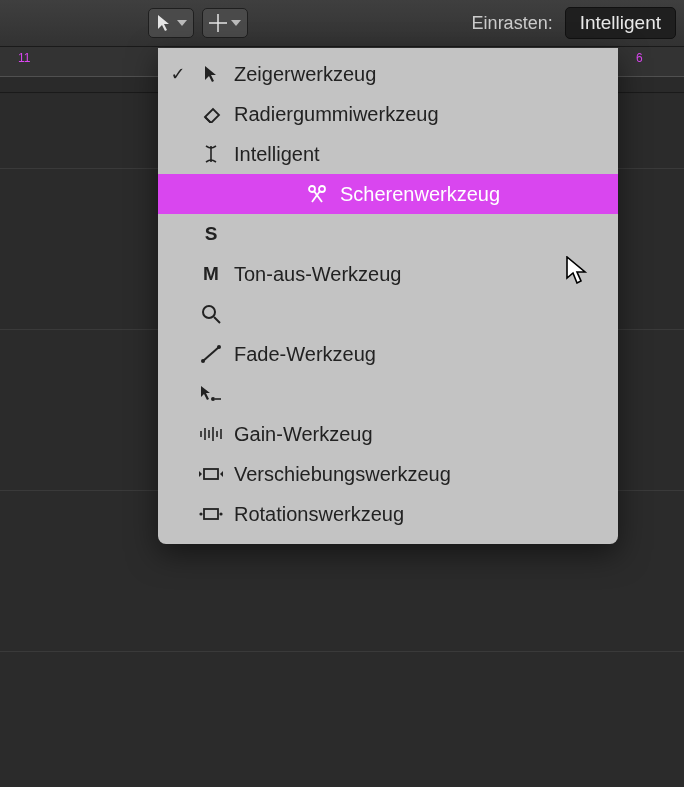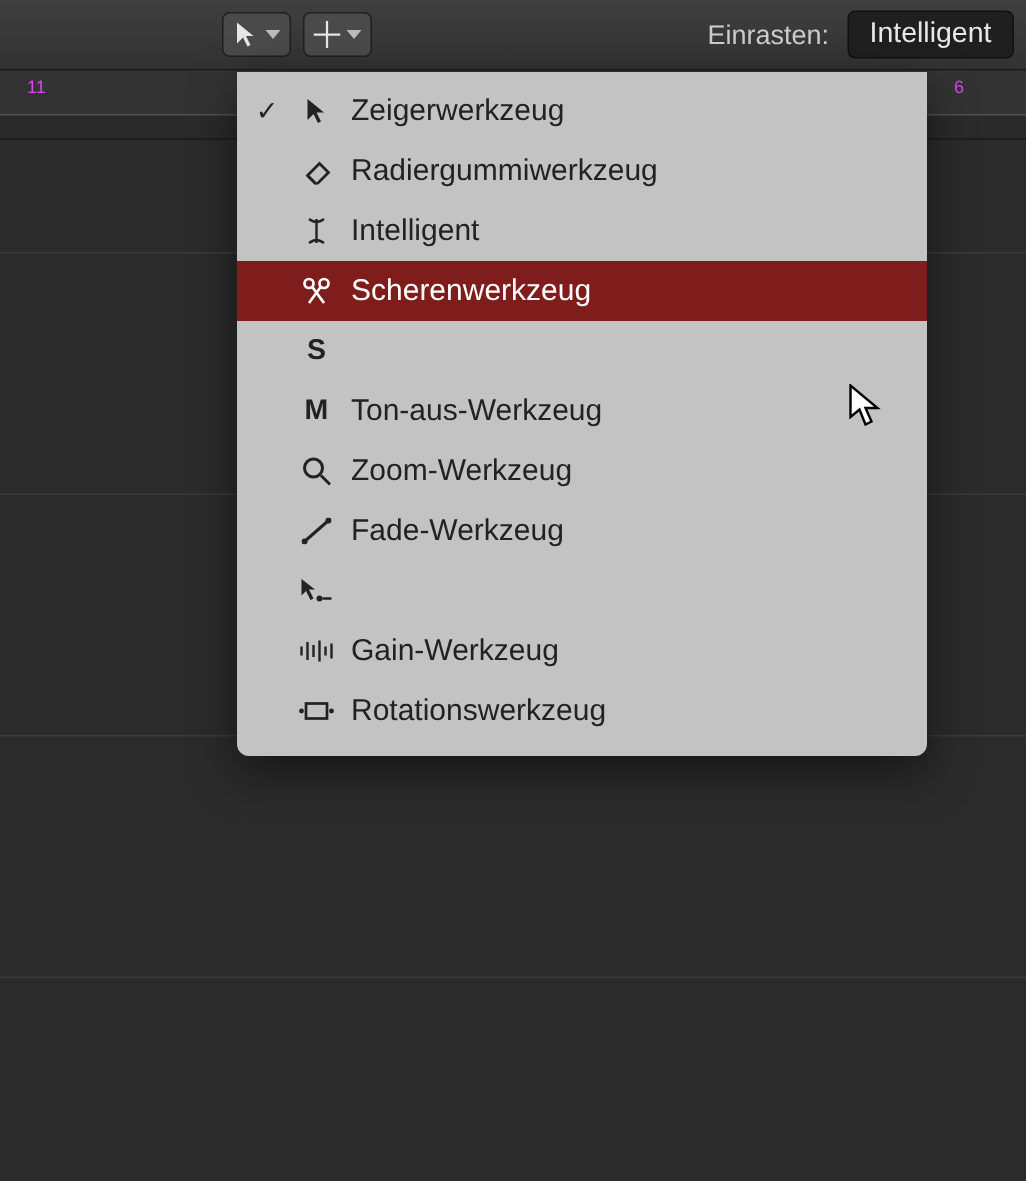--- a/index.html
+++ b/index.html
@@ -93,22 +93,23 @@
     .menu-item {
       display: flex;
       align-items: center;
       height: 40px;
       padding: 0 12px 0 10px;
       gap: 10px;
       color: #222;
       font-size: 20px;
     }
     .menu-item.highlight {
-      background: #7f1d1d;
+      background: #d946ef;
       color: #fff;
+      justify-content: center;
     }
     .check {
       width: 20px;
       display: flex;
       justify-content: center;
       font-size: 18px;
       color: #222;
     }
     .menu-item.highlight .check { color: #fff; }
     .tool-icon {
@@ -217,21 +218,20 @@
       <span>Ton-aus-Werkzeug</span>
     </div>
     <div class="menu-item">
       <span class="check"></span>
       <span class="tool-icon">
         <svg width="20" height="20" viewBox="0 0 20 20">
           <circle cx="8" cy="8" r="6" fill="none" stroke="#222" stroke-width="2"></circle>
           <line x1="13" y1="13" x2="19" y2="19" stroke="#222" stroke-width="2"></line>
         </svg>
       </span>
-      <span>Zoom-Werkzeug</span>
     </div>
     <div class="menu-item">
       <span class="check"></span>
       <span class="tool-icon">
         <svg width="20" height="18" viewBox="0 0 20 18">
           <line x1="2" y1="16" x2="18" y2="2" stroke="#222" stroke-width="2"></line>
           <circle cx="2" cy="16" r="2" fill="#222"></circle>
           <circle cx="18" cy="2" r="2" fill="#222"></circle>
         </svg>
       </span>
@@ -259,20 +259,31 @@
           <line x1="22" y1="4" x2="22" y2="14" stroke="#222" stroke-width="1.6"></line>
         </svg>
       </span>
       <span>Gain-Werkzeug</span>
     </div>
     <div class="menu-item">
       <span class="check"></span>
       <span class="tool-icon">
         <svg width="24" height="16" viewBox="0 0 24 16">
           <rect x="5" y="3" width="14" height="10" fill="none" stroke="#222" stroke-width="1.8"></rect>
+          <path d="M3 8 L0 5 L0 11 Z" fill="#222"></path>
+          <path d="M21 8 L24 5 L24 11 Z" fill="#222"></path>
+        </svg>
+      </span>
+      <span>Verschiebungswerkzeug</span>
+    </div>
+    <div class="menu-item">
+      <span class="check"></span>
+      <span class="tool-icon">
+        <svg width="24" height="16" viewBox="0 0 24 16">
+          <rect x="5" y="3" width="14" height="10" fill="none" stroke="#222" stroke-width="1.8"></rect>
           <circle cx="2" cy="8" r="1.6" fill="#222"></circle>
           <circle cx="22" cy="8" r="1.6" fill="#222"></circle>
         </svg>
       </span>
       <span>Rotationswerkzeug</span>
     </div>
   </div>
 
 <svg class="cursor" width="22" height="28" viewBox="0 0 22 28">
   <path d="M1 1 L1 22 L7 17 L11 27 L15 25 L11 16 L19 16 Z" fill="#fff" stroke="#000" stroke-width="1.6"></path>

